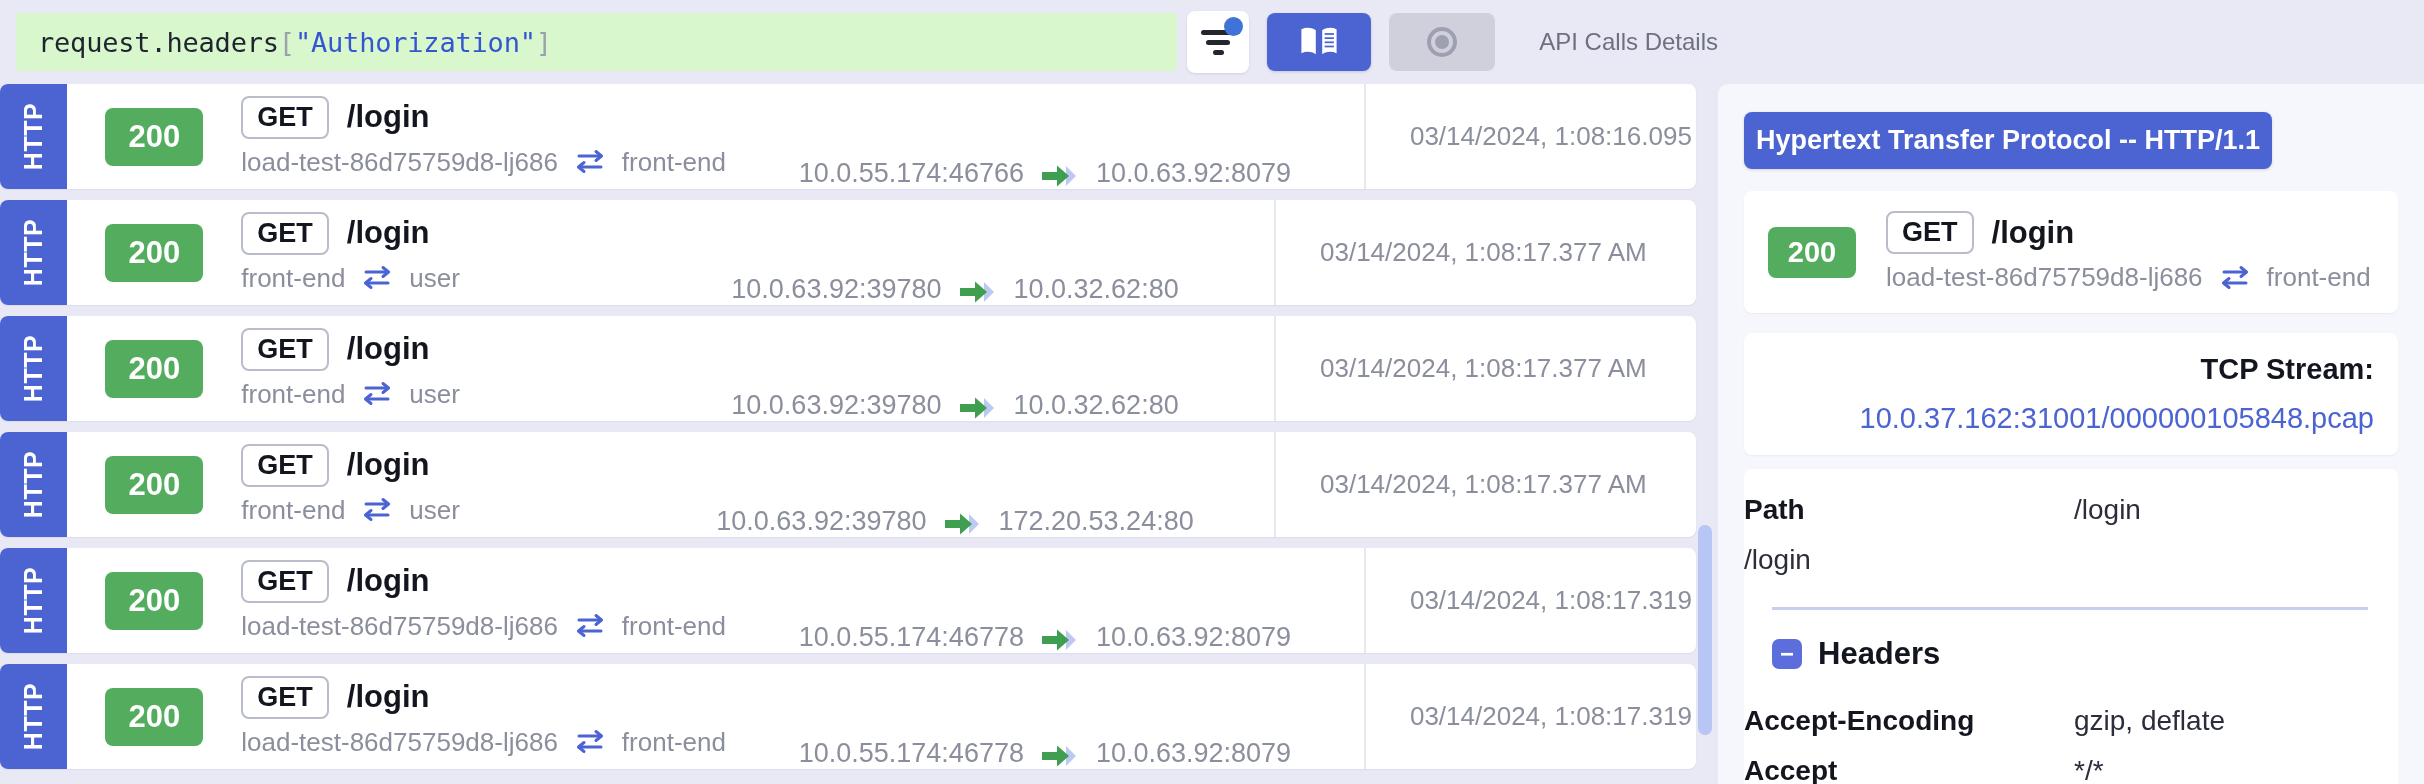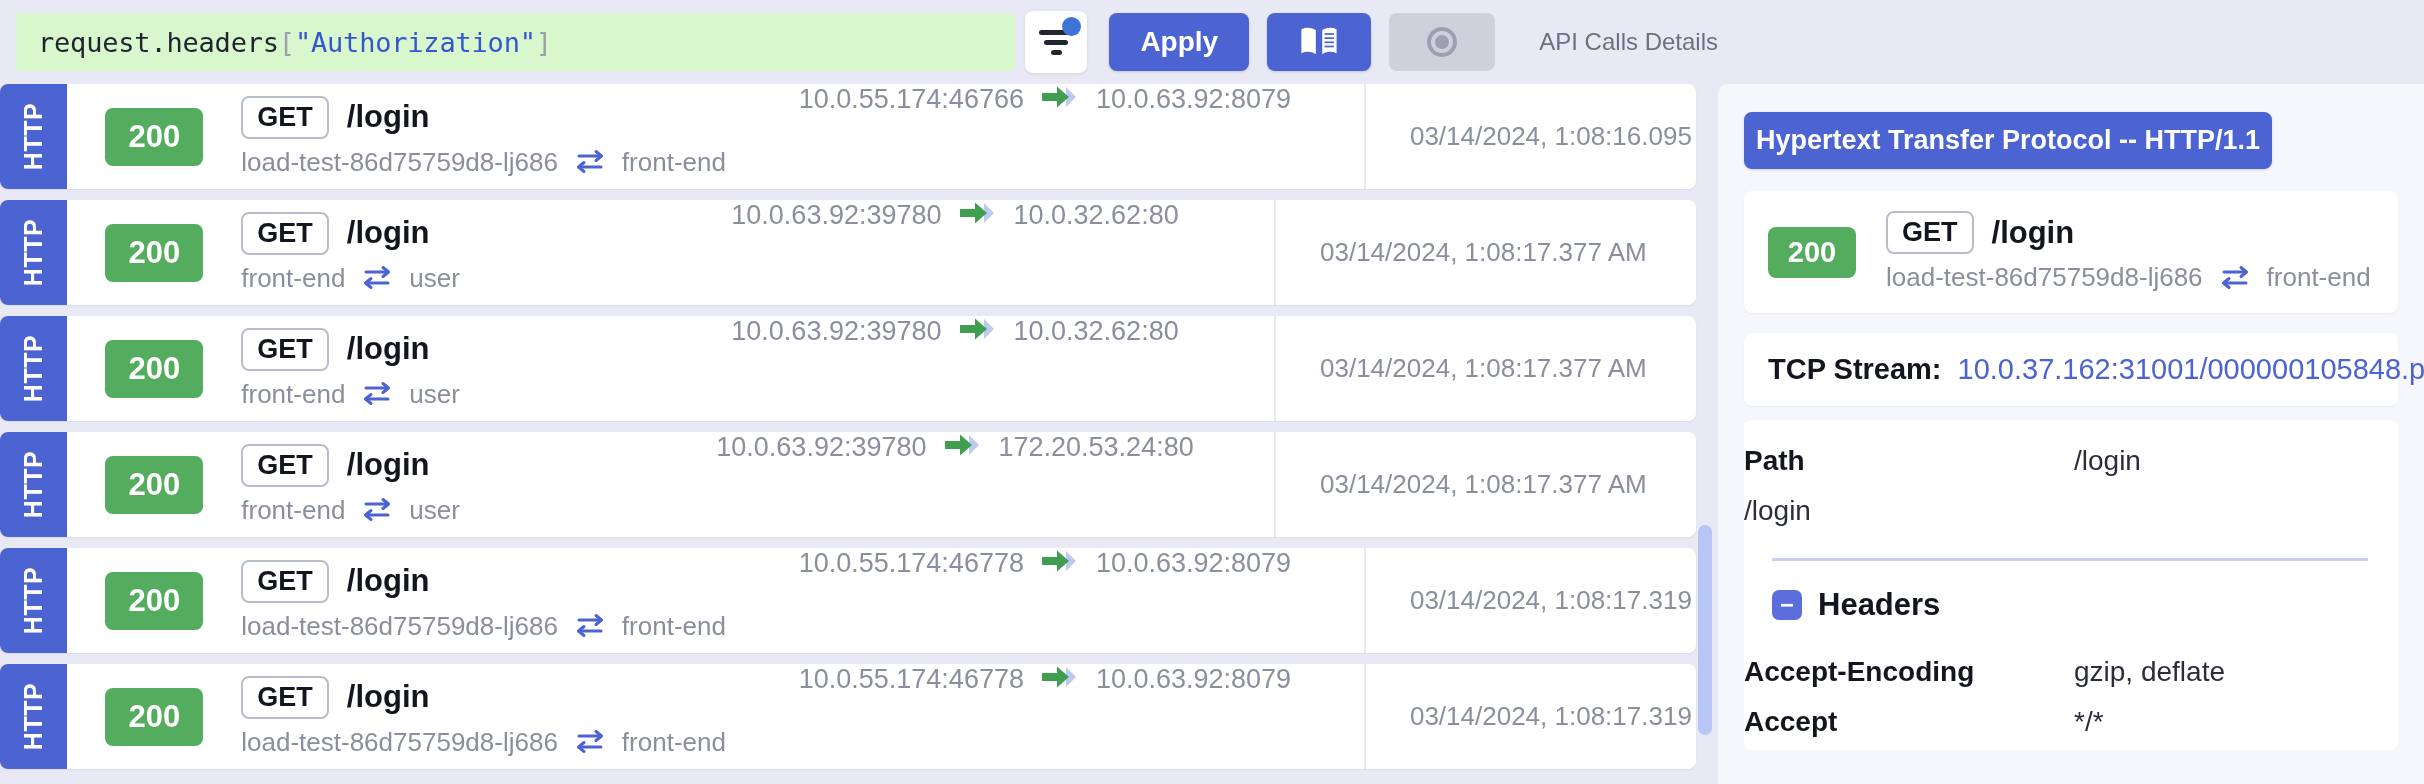--- a/index.html
+++ b/index.html
@@ -139,21 +139,21 @@
     padding: 4px 14px;
     font-size: 27px; font-weight: 700; color: #14161f;
   }
   .call-path { font-size: 31px; font-weight: 700; color: #14161f; }
   .call-line2 { display: flex; align-items: center; gap: 15px; margin-top: 8px; }
   .endpoint { font-size: 26px; color: #8b8e9c; white-space: nowrap; }
   .swap-icon { display: inline-block; width: 34px; height: 26px; flex: 0 0 34px; }
 
   .ip-col {
     flex: 0 0 640px;
-    display: flex; align-items: flex-start; justify-content: center;
+    display: flex; align-items: flex-end; justify-content: center;
     gap: 16px;
     font-size: 27px; color: #8b8e9c;
     border-right: 2px solid #e7e8f0;
     white-space: nowrap;
   }
   .arrow-icon { display: inline-block; width: 40px; height: 26px; flex: 0 0 40px; }
   .time-col {
     flex: 0 0 420px;
     display: flex; align-items: center;
     padding-left: 44px;
@@ -200,20 +200,21 @@
   .detail-summary .status-badge { margin-left: 0; font-size: 29px; min-width: 88px; padding: 9px 16px; }
   .detail-summary .call-main { margin-left: 30px; }
 
   .tcp-row {
     margin-top: 20px;
     background: #fff; border-radius: 8px;
     padding: 20px 24px;
     display: flex; align-items: flex-end; gap: 16px;
     white-space: nowrap;
     box-shadow: 0 1px 2px rgba(40,40,90,.06);
+    flex-direction: column;
   }
   .tcp-label { font-size: 29px; font-weight: 700; color: #14161f; }
   .tcp-link { font-size: 29px; color: #4c63d2; cursor: pointer; }
 
   .kv-scroll {
     margin-top: 14px;
     background: #fff;
     border-radius: 8px;
     padding: 0 30px 0 0;
     height: 330px;
@@ -264,21 +265,20 @@
 
       <div class="filter-btn">
         <span class="filter-bars">
             <i></i>
             <i></i>
             <i></i>
           </span>
         <span class="badge-dot"></span>
       </div>
 
-      <button class="btn btn-apply">Apply</button>
 
       <button class="btn btn-docs">
         <svg width="40" height="32" viewBox="0 0 24 20">
           <path d="M1 2c3-1.2 6-1.2 9 .6v15c-3-1.8-6-1.8-9-.6V2z" fill="#ffffff"></path>
           <path d="M23 2c-3-1.2-6-1.2-9 .6v15c3-1.8 6-1.8 9-.6V2z" fill="#ffffff"></path>
           <g stroke="#4c63d2" stroke-width="1.1">
             <line x1="15.5" y1="5" x2="21.3" y2="5"></line>
             <line x1="15.5" y1="7.6" x2="21.3" y2="7.6"></line>
             <line x1="15.5" y1="10.2" x2="21.3" y2="10.2"></line>
             <line x1="15.5" y1="12.8" x2="21.3" y2="12.8"></line>

